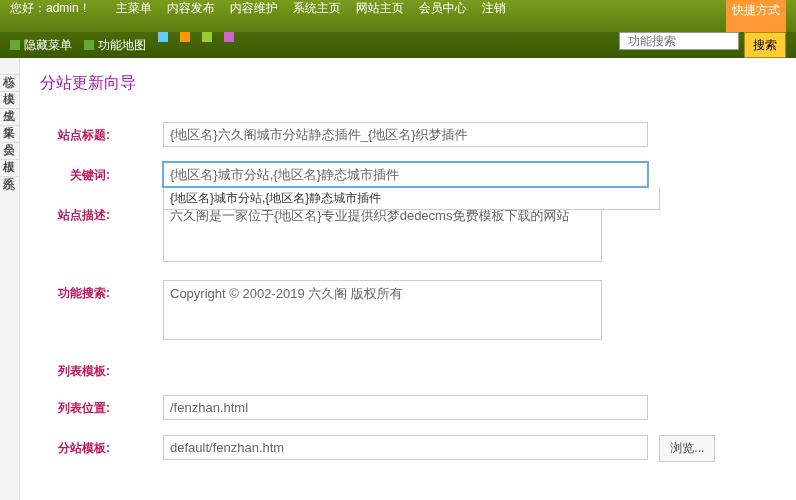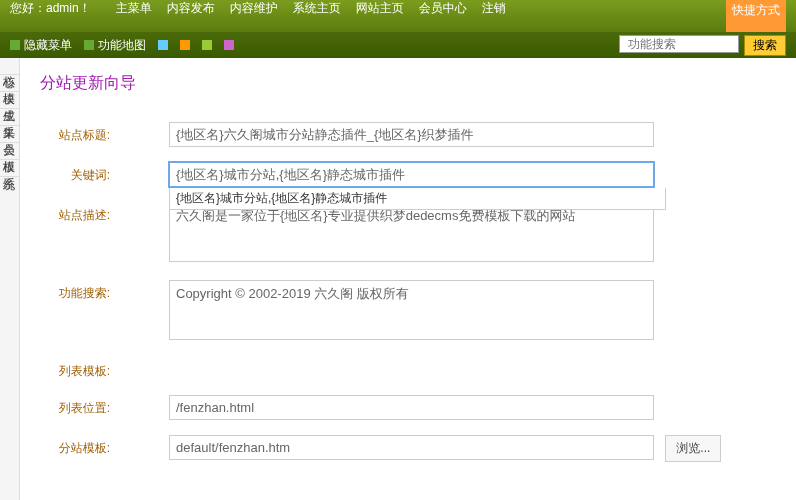--- a/index.html
+++ b/index.html
@@ -1,43 +1,43 @@
 <!DOCTYPE html>
 <html><head>
 <meta charset="utf-8">
 <style>
 * { margin: 0; padding: 0; box-sizing: border-box; font-family: "Microsoft YaHei", Arial, sans-serif; font-size: 12px; }
 body { background: #f5f5f5; width: 796px; height: 500px; overflow: hidden; }
 .topbar { background: linear-gradient(#7a9c1e, #5a7c0e); height: 32px; display: flex; padding: 0 10px; color: #fff; gap: 15px; }
 .topbar .hello { margin-right: 10px; }
 .topbar a { color: #fff; text-decoration: none; }
 .quick-btn { background: #ff9933; color: #fff; padding: 2px 6px; margin-left: auto; cursor: pointer; }
-.toolbar { background: linear-gradient(#4a6a0a, #3a5a00); height: 26px; display: flex; align-items: center; padding: 0 10px; gap: 12px; }
+.toolbar { background: linear-gradient(#4a6a0a, #3a5a00); height: 26px; display: flex; padding: 0 10px; gap: 12px; }
 .toolbar .tlink { color: #fff; cursor: pointer; display: flex; align-items: center; gap: 4px; }
 .toolbar .sq { width: 10px; height: 10px; display: inline-block; }
 .toolbar .search-wrap { margin-left: auto; display: flex; gap: 5px; }
 .toolbar input { width: 120px; height: 18px; border: 1px solid #999; padding: 0 8px; background: #fff; }
 .toolbar button { background: #fc3; border: 1px solid #aa8800; padding: 1px 8px; cursor: pointer; }
 .main { display: flex; height: calc(100% - 54px); }
 .vtabs { width: 20px; background: #f5f5f5; border-right: 1px solid #ddd; display: flex; flex-direction: column; }
 .vtab { writing-mode: vertical-rl; text-orientation: upright; padding: 8px 2px; border-bottom: 1px solid #ddd; cursor: pointer; color: #444; text-align: center; }
 .sidebar { width: 145px; background: #fafafa; border-right: 1px solid #ddd; padding: 8px 8px 0 8px; }
 .sb-panel { border: 1px solid #ddd; background: #fff; margin-bottom: 8px; }
 .sb-hd { color: #5a8a00; padding: 6px 8px; border-bottom: 1px solid #eee; font-weight: bold; }
 .sb-item { padding: 6px 8px 6px 20px; color: #555; cursor: pointer; position: relative; }
 .sb-item::before { content: ""; position: absolute; left: 8px; top: 11px; width: 4px; height: 4px; background: #aaa; }
 .content { flex: 1; background: #fff; padding: 15px 20px; overflow-y: auto; }
 .page-title { font-size: 16px; color: #a21caf; margin-bottom: 28px; }
 .row { display: flex; align-items: flex-start; margin-bottom: 15px; }
-.lbl { width: 70px; text-align: right; color: #a16207; font-weight: normal; padding-top: 5px; margin-right: 16px; }
+.lbl { width: 70px; text-align: right; color: #be185d; font-weight: bold; padding-top: 5px; margin-right: 10px; }
 .inp { flex: 1; position: relative; margin-left: 43px; }
 .inp input[type=text] { width: 485px; border: 1px solid #ccc; padding: 4px 6px; font-size: 13px; color: #666; }
 .inp input.focused { border: 1px solid #6DA9E8; outline: 1px solid #6DA9E8; }
 .dropdown { position: absolute; top: 26px; left: 0; width: 497px; background: #fff; border: 1px solid #ccc; border-top: none; padding: 2px 6px; color: #333; z-index: 5; }
-textarea { width: 485px; height: 60px; border: 1px solid #ccc; padding: 4px 6px; font-size: 13px; color: #666; resize: none; }
+textarea { width: 439px; height: 60px; border: 1px solid #ccc; padding: 4px 6px; font-size: 13px; color: #666; resize: none; }
 .inp-short input { width: 170px; }
 .browse { display: inline-block; border: 1px solid #ccc; background: #f7f7f7; padding: 4px 10px; margin-left: 8px; cursor: pointer; color: #444; }
 </style>
 </head>
 <body>
 
 <div class="topbar">
   <span class="hello">您好：admin！</span>
   <a>主菜单</a>
   <a>内容发布</a>

